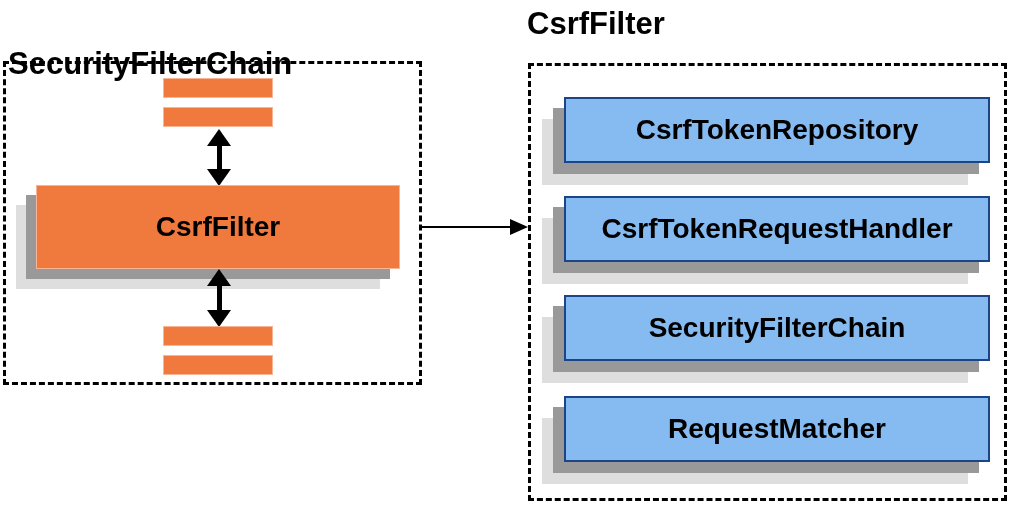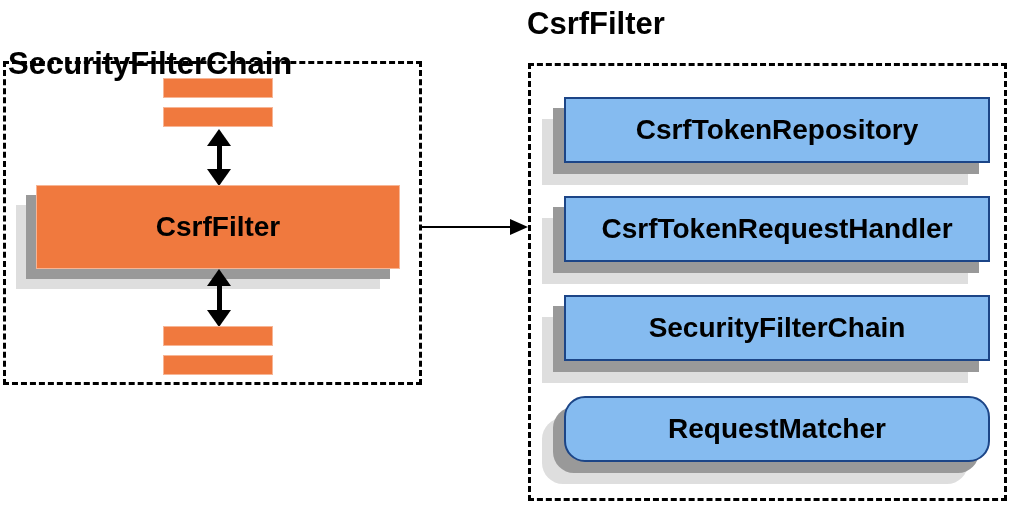--- a/index.html
+++ b/index.html
@@ -134,21 +134,21 @@
                 -22px 22px 0 var(--shadow-light, #DEDEDE);
     display: flex;
     align-items: center;
     justify-content: center;
     font-size: 28px;
     font-weight: bold;
   }
   .comp-1 { top: 31px;  }
   .comp-2 { top: 130px; }
   .comp-3 { top: 229px; }
-  .comp-4 { top: 330px; border-radius: 21px; }
+  .comp-4 { top: 330px; }
 </style>
 </head>
 <body>
 
 <div class="canvas">
 
   <div class="diagram-title title-left">SecurityFilterChain</div>
 
   <div class="diagram-title title-right">CsrfFilter</div>
 

